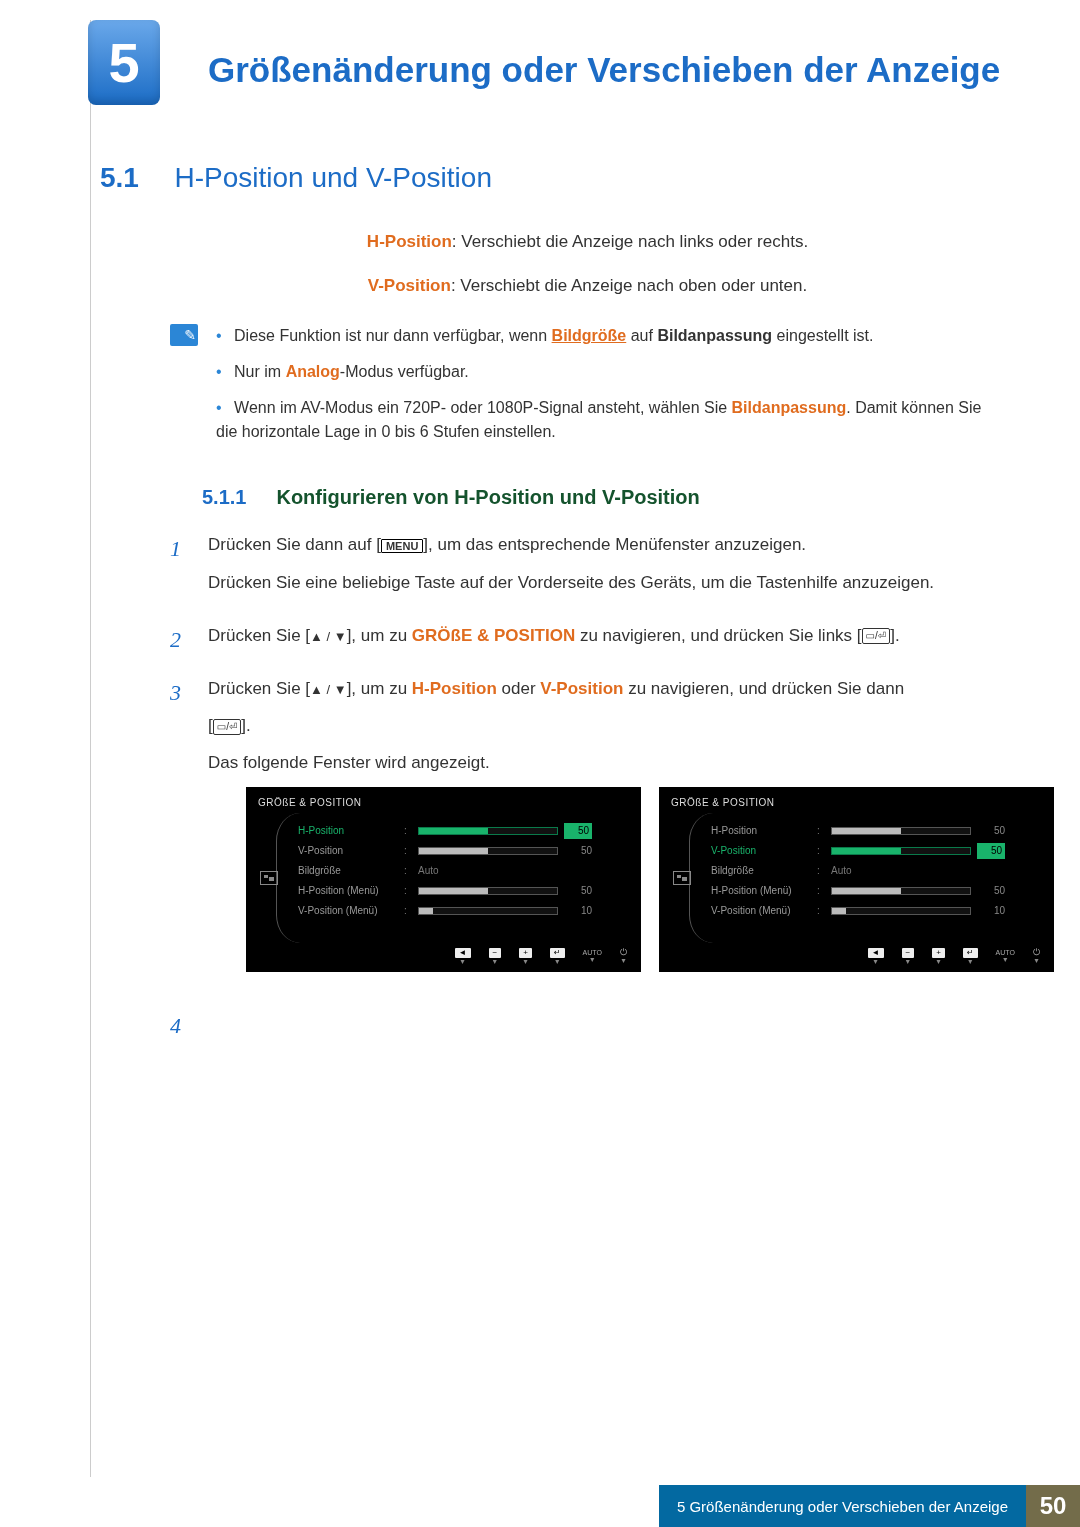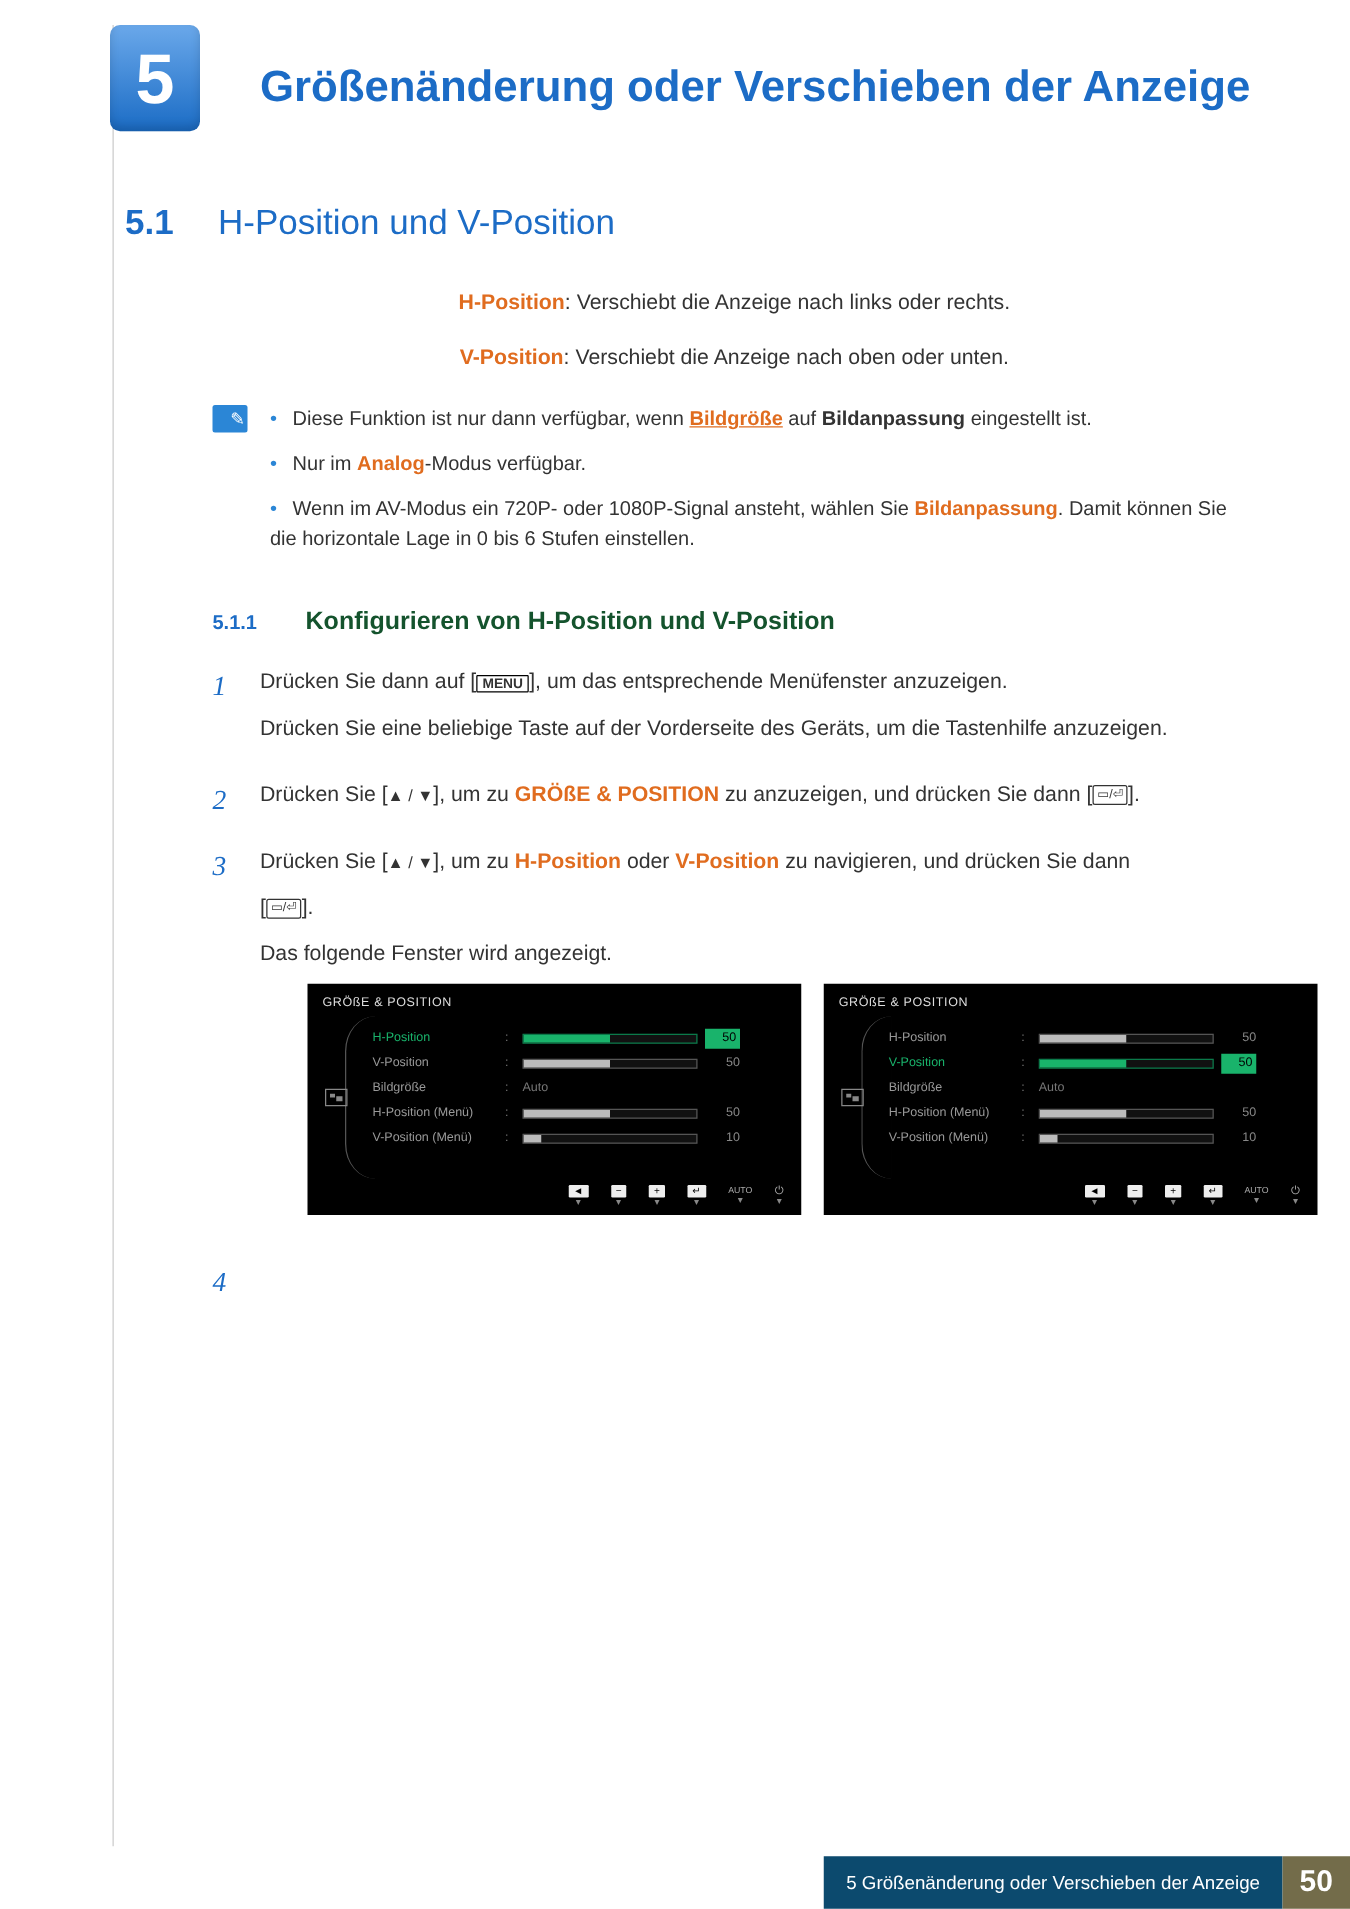--- a/index.html
+++ b/index.html
@@ -15,21 +15,21 @@
   .body p { margin-bottom: 18px; text-align: center; }
   .orange { color: #e06c1f; font-weight: bold; }
   .bold { font-weight: bold; }
   .notebox { display: flex; gap: 18px; margin: 25px 0 30px; }
   .noteicon { width: 28px; height: 22px; background: #2b86d6; flex: 0 0 28px; position: relative; border-radius: 2px; }
   .noteicon::after { content: "✎"; position: absolute; color: #fff; font-size: 14px; right: 2px; bottom: 0; }
   .notebox ul { list-style: none; padding-left: 0; }
   .notebox li { margin-bottom: 12px; font-size: 16px; line-height: 1.5; }
   .dot { color: #2b86d6; margin-right: 8px; font-size: 16px; }
   .subsec { margin-top: 10px; margin-left: 70px; }
-  .subsec-num { color: #1c6cc6; font-size: 16px; font-weight: bold; display: inline-block; width: 70px; }
+  .subsec-num { color: #1c6cc6; font-size: 20px; font-weight: bold; display: inline-block; width: 70px; margin-left: 32px; }
   .subsec-title { color: #14532d; font-size: 20px; font-weight: bold; }
   .steps { margin-left: 70px; margin-top: 22px; }
   .step { display: flex; gap: 18px; margin-bottom: 16px; font-size: 17px; line-height: 1.6; }
   .stepnum { color: #1c6cc6; font-size: 22px; font-style: italic; font-family: Georgia, serif; flex: 0 0 20px; }
   .stepbody p { margin-bottom: 10px; }
   .menukey { background: #fff; border: 1px solid #000; padding: 0 4px; font-weight: bold; font-size: 11px; border-radius: 1px; }
   .tri { font-size: 13px; }
   .osd-row { display: flex; gap: 18px; margin: 10px 0 20px 38px; }
   .osd { width: 395px; height: 185px; background: #000; color: #999; font-size: 10px; position: relative; padding: 8px 12px 0 12px; }
   .osd-title { font-size: 10px; color: #ddd; letter-spacing: 0.5px; }
@@ -50,21 +50,21 @@
   .osd-val { width: 28px; text-align: right; color: #888; }
   .osd-val.hl { background: #19b36b; color: #000; padding: 0 3px; }
   .osd-label.hl { color: #19b36b; }
   .osd-auto { color: #777; font-size: 10px; }
   .osd-curve { position: absolute; left: 30px; top: 26px; width: 24px; height: 130px; border-left: 1px solid #555; border-top-left-radius: 60px 70px; border-bottom-left-radius: 60px 70px; }
   .osd-footer { position: absolute; bottom: 6px; right: 14px; display: flex; gap: 18px; font-size: 9px; color: #ccc; align-items: center; }
   .osd-footer span { display: inline-flex; flex-direction: column; align-items: center; line-height: 1; }
   .osd-footer .k { background: #eee; color: #000; padding: 1px 4px; border-radius: 1px; font-size: 8px; }
   .osd-footer .dn { color: #888; font-size: 8px; }
   .footer { position: absolute; bottom: 0; left: 0; right: 0; height: 42px; display: flex; justify-content: flex-end; align-items: stretch; }
-  .footer-text { background: #0c4a6e; color: #fff; display: flex; align-items: center; padding: 0 18px; font-size: 15px; }
+  .footer-text { background: #0369a1; color: #fff; display: flex; align-items: center; padding: 0 18px; font-size: 15px; }
   .footer-num { background: #736c4a; color: #fff; width: 54px; display: flex; align-items: center; justify-content: center; font-size: 24px; font-weight: bold; }
   .btnicon { display: inline-block; border: 1px solid #333; padding: 0 3px; font-size: 10px; line-height: 14px; border-radius: 2px; vertical-align: middle; }
 </style>
 </head>
 <body>
 
 <div class="page">
   <div class="left-rule"></div>
   <div class="chapter-badge">5</div>
   <h1 class="chapter-title">Größenänderung oder Verschieben der Anzeige</h1>
@@ -114,21 +114,21 @@
           <span>Drücken Sie dann auf [</span><span class="menukey">MENU</span><span>], um das entsprechende Menüfenster anzuzeigen.</span>
         </p>
         <p>Drücken Sie eine beliebige Taste auf der Vorderseite des Geräts, um die Tastenhilfe anzuzeigen.</p>
       </div>
     </div>
 
     <div class="step">
       <div class="stepnum">2</div>
       <div class="stepbody">
         <p>
-          <span>Drücken Sie [</span><span class="tri">▲ / ▼</span><span>], um zu </span><span class="orange">GRÖßE &amp; POSITION</span><span> zu anzuzeigen, und drücken Sie dann [</span><span class="btnicon">▭/⏎</span><span>].</span>
+          <span>Drücken Sie [</span><span class="tri">▲ / ▼</span><span>], um zu </span><span class="orange">GRÖßE &amp; POSITION</span><span> zu navigieren, und drücken Sie links [</span><span class="btnicon">▭/⏎</span><span>].</span>
         </p>
       </div>
     </div>
 
     <div class="step">
       <div class="stepnum">3</div>
       <div class="stepbody">
         <p>
           <span>Drücken Sie [</span><span class="tri">▲ / ▼</span><span>], um zu </span><span class="orange">H-Position</span><span> oder </span><span class="orange">V-Position</span><span> zu navigieren, und drücken Sie dann</span>
         </p>

